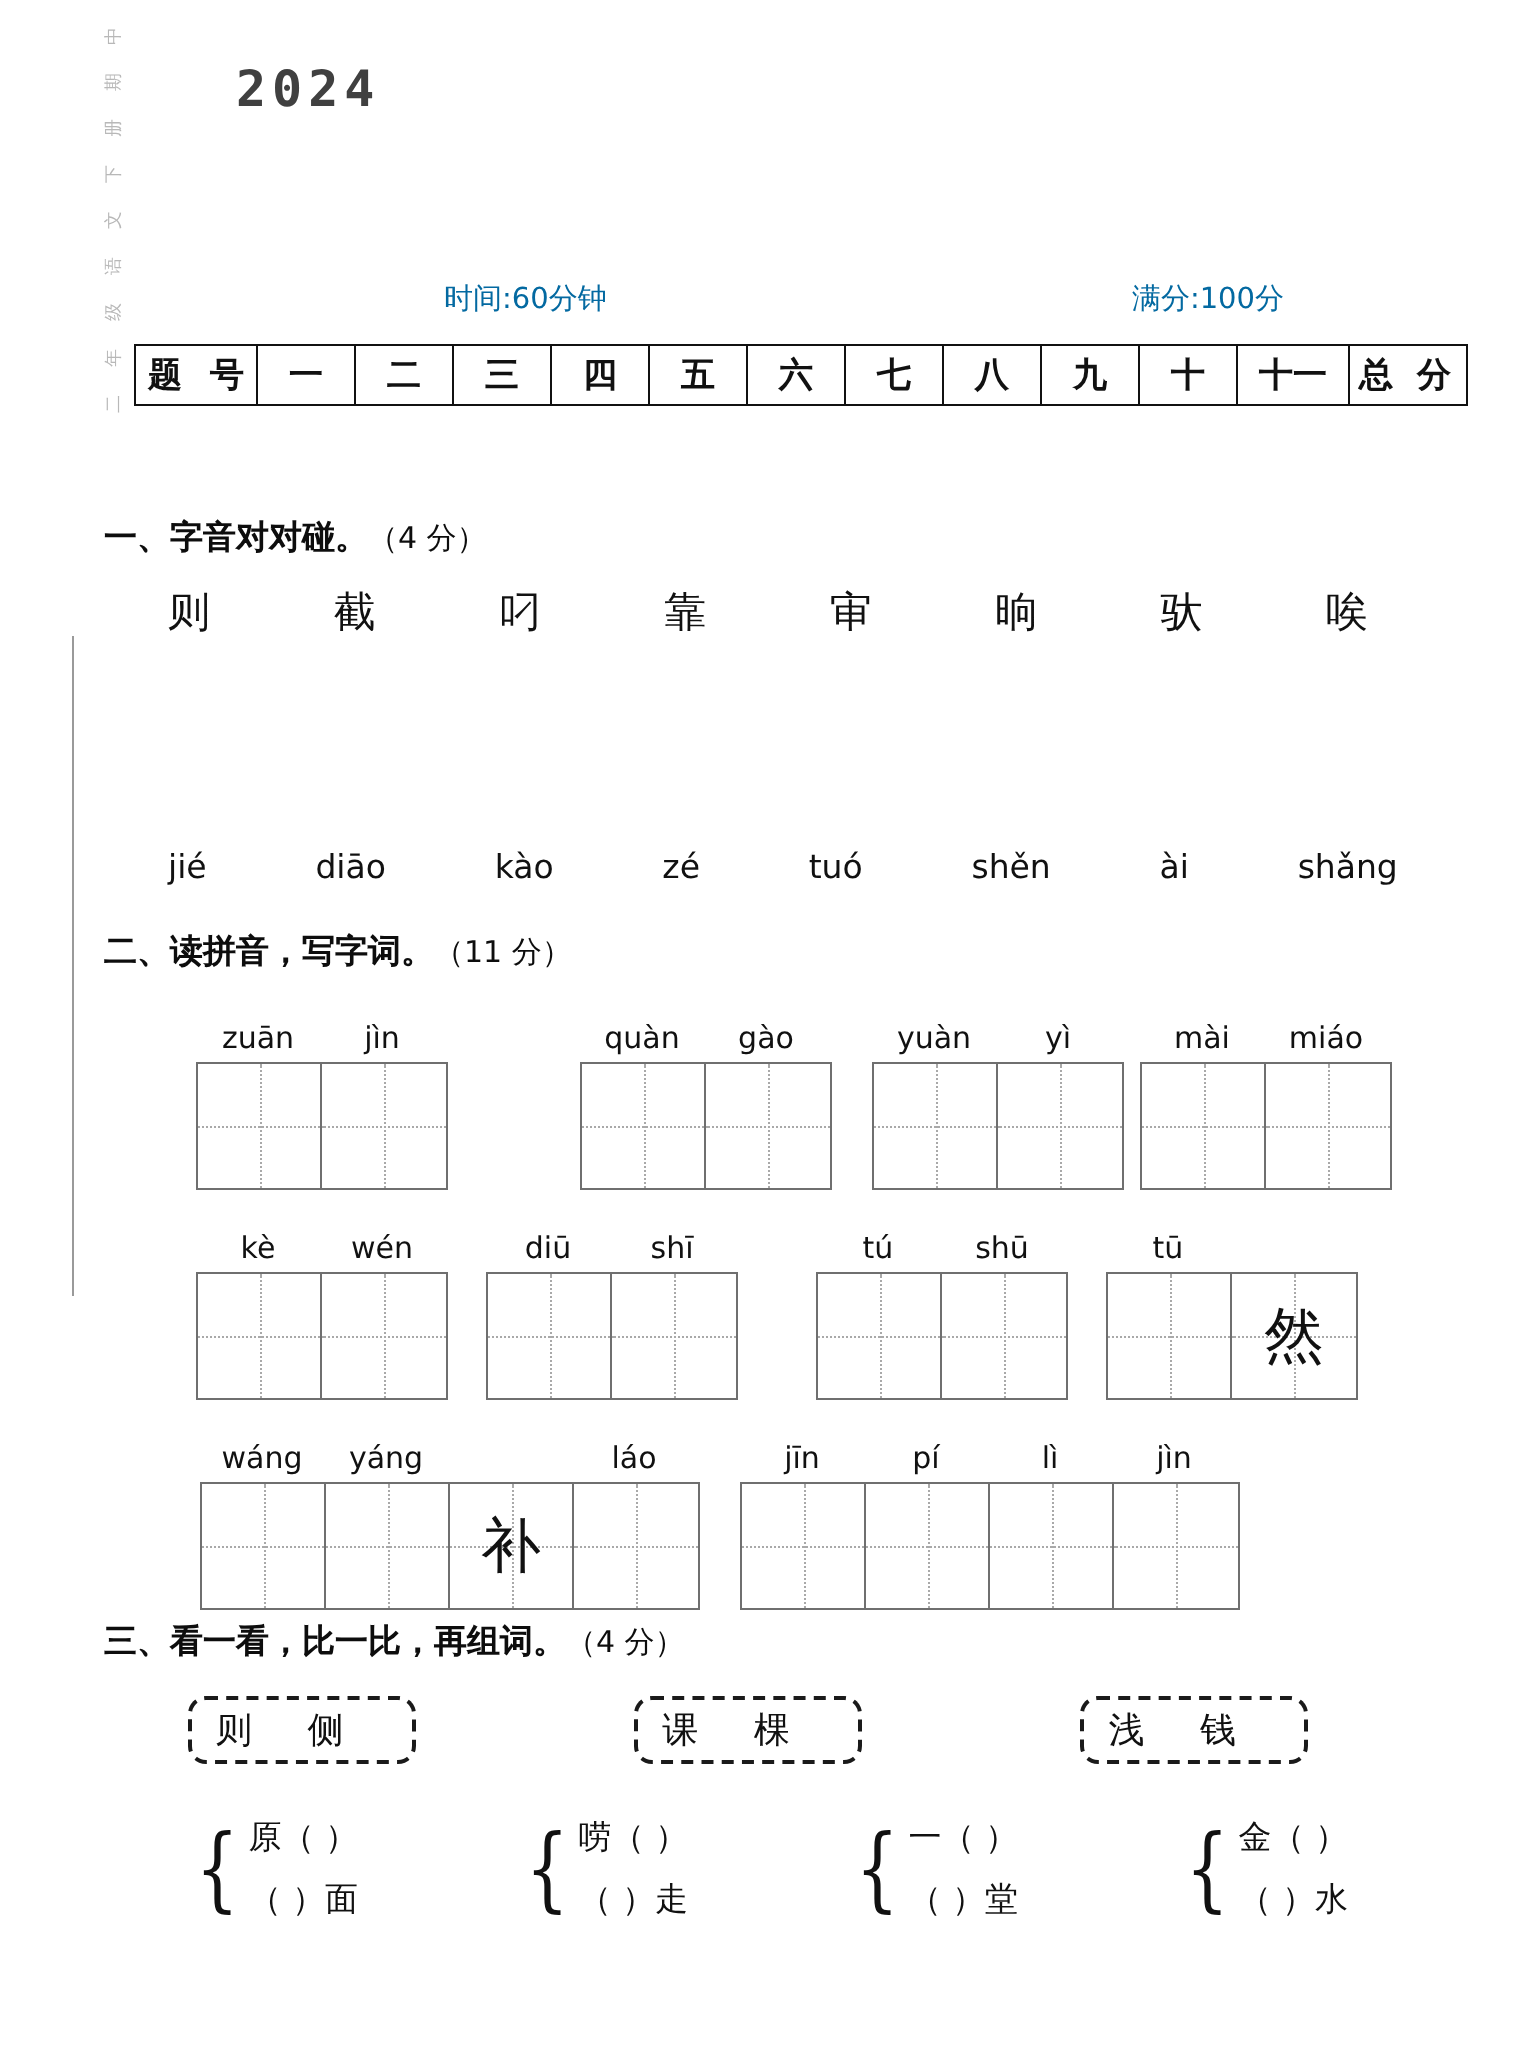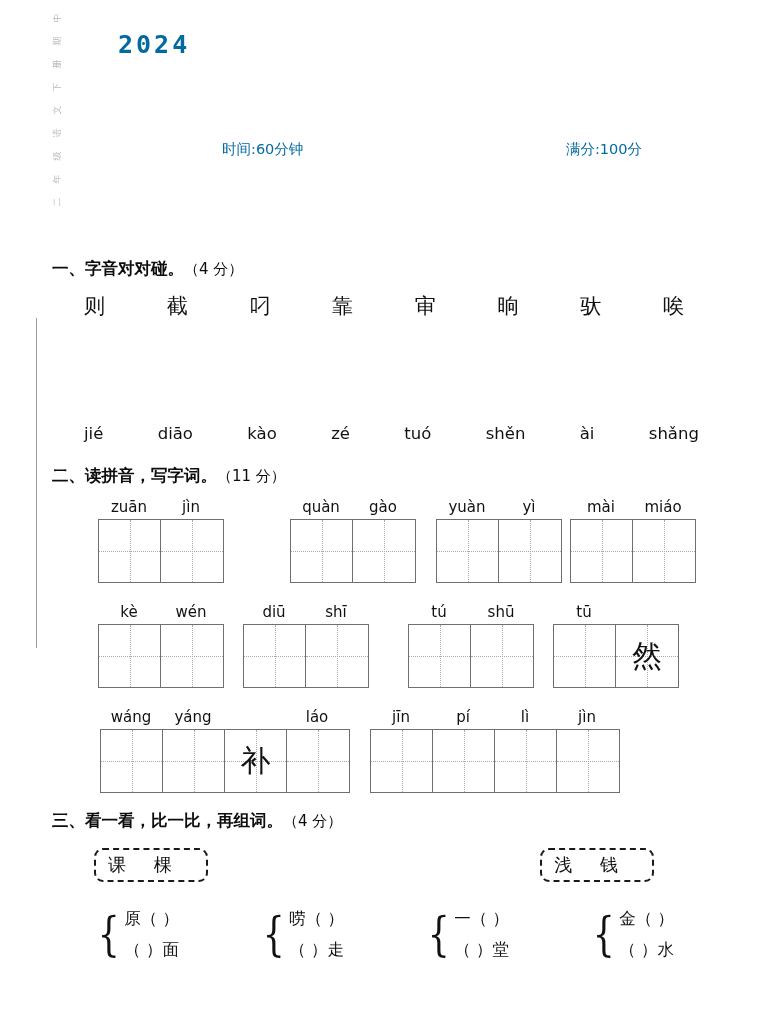--- a/index.html
+++ b/index.html
@@ -41,21 +41,21 @@
 
   
   .paper-title {
     position: absolute;
     left: 118px;
     top: 30px;
     font-family: "DejaVu Sans Mono", "Liberation Mono", monospace;
     font-size: 25px;
     font-weight: bold;
     letter-spacing: 3px;
-    color: #0369a1;
+    color: #404040;
   }
 
   
   .meta-row {
     position: absolute;
     left: 222px;
     top: 140px;
     width: 420px;
     display: flex;
     justify-content: space-between;
@@ -139,20 +139,21 @@
     width: 763px;
     display: flex;
   }
   .tzg-group { display: flex; flex-direction: column; align-items: flex-start; }
   .tzg-pinyin {
     display: flex;
     font-size: 15px;
     color: #111;
     margin-bottom: 3px;
     font-family: "DejaVu Sans", "Liberation Sans", sans-serif;
+    margin-top: 12px;
   }
   .tzg-pinyin span {
     text-align: center;
     white-space: nowrap;
   }
   .tzg-boxes {
     display: flex;
     border: 1.4px solid #6f6f6f;
   }
   .tzg-cell {
@@ -249,20 +250,35 @@
 
 <div class="paper-title">2024</div>
 
 <div class="meta-row">
   <span>时间:60分钟</span>
   <span>满分:100分</span>
 </div>
 
 <table class="score-table">
   <tbody id="score-table-body">
+      <tr>
+        <td class="label-cell">题 号</td>
+        <td class="num-cell">一</td>
+        <td class="num-cell">二</td>
+        <td class="num-cell">三</td>
+        <td class="num-cell">四</td>
+        <td class="num-cell">五</td>
+        <td class="num-cell">六</td>
+        <td class="num-cell">七</td>
+        <td class="num-cell">八</td>
+        <td class="num-cell">九</td>
+        <td class="num-cell">十</td>
+        <td class="wide-cell">十一</td>
+        <td class="total-cell">总 分</td>
+      </tr>
     </tbody>
 </table>
 
 <div class="section-heading" style="left:52px; top:258px;">
   <span>一、字音对对碰。</span><span class="pts">（4 分）</span>
 </div>
 <div class="char-row" id="ex1-chars">
     <span>则</span>
     <span>截</span>
     <span>叼</span>
@@ -404,20 +420,21 @@
           <div class="tzg-cell"></div>
         </div>
       </div>
     </div>
   </div>
 
 <div class="section-heading" style="left:52px; top:810px;">
   <span>三、看一看，比一比，再组词。</span><span class="pts">（4 分）</span>
 </div>
 <div class="dashed-row" id="ex3-boxes">
+    <div class="dashed-box">则  侧</div>
     <div class="dashed-box">课  棵</div>
     <div class="dashed-box">浅  钱</div>
   </div>
 <div class="zuci-row" id="ex3-pairs">
     <div class="zuci-item">
       <span class="brace">{</span>
       <div class="zuci-lines">
         <span>原（      ）</span>
         <span>（      ）面</span>
       </div>

